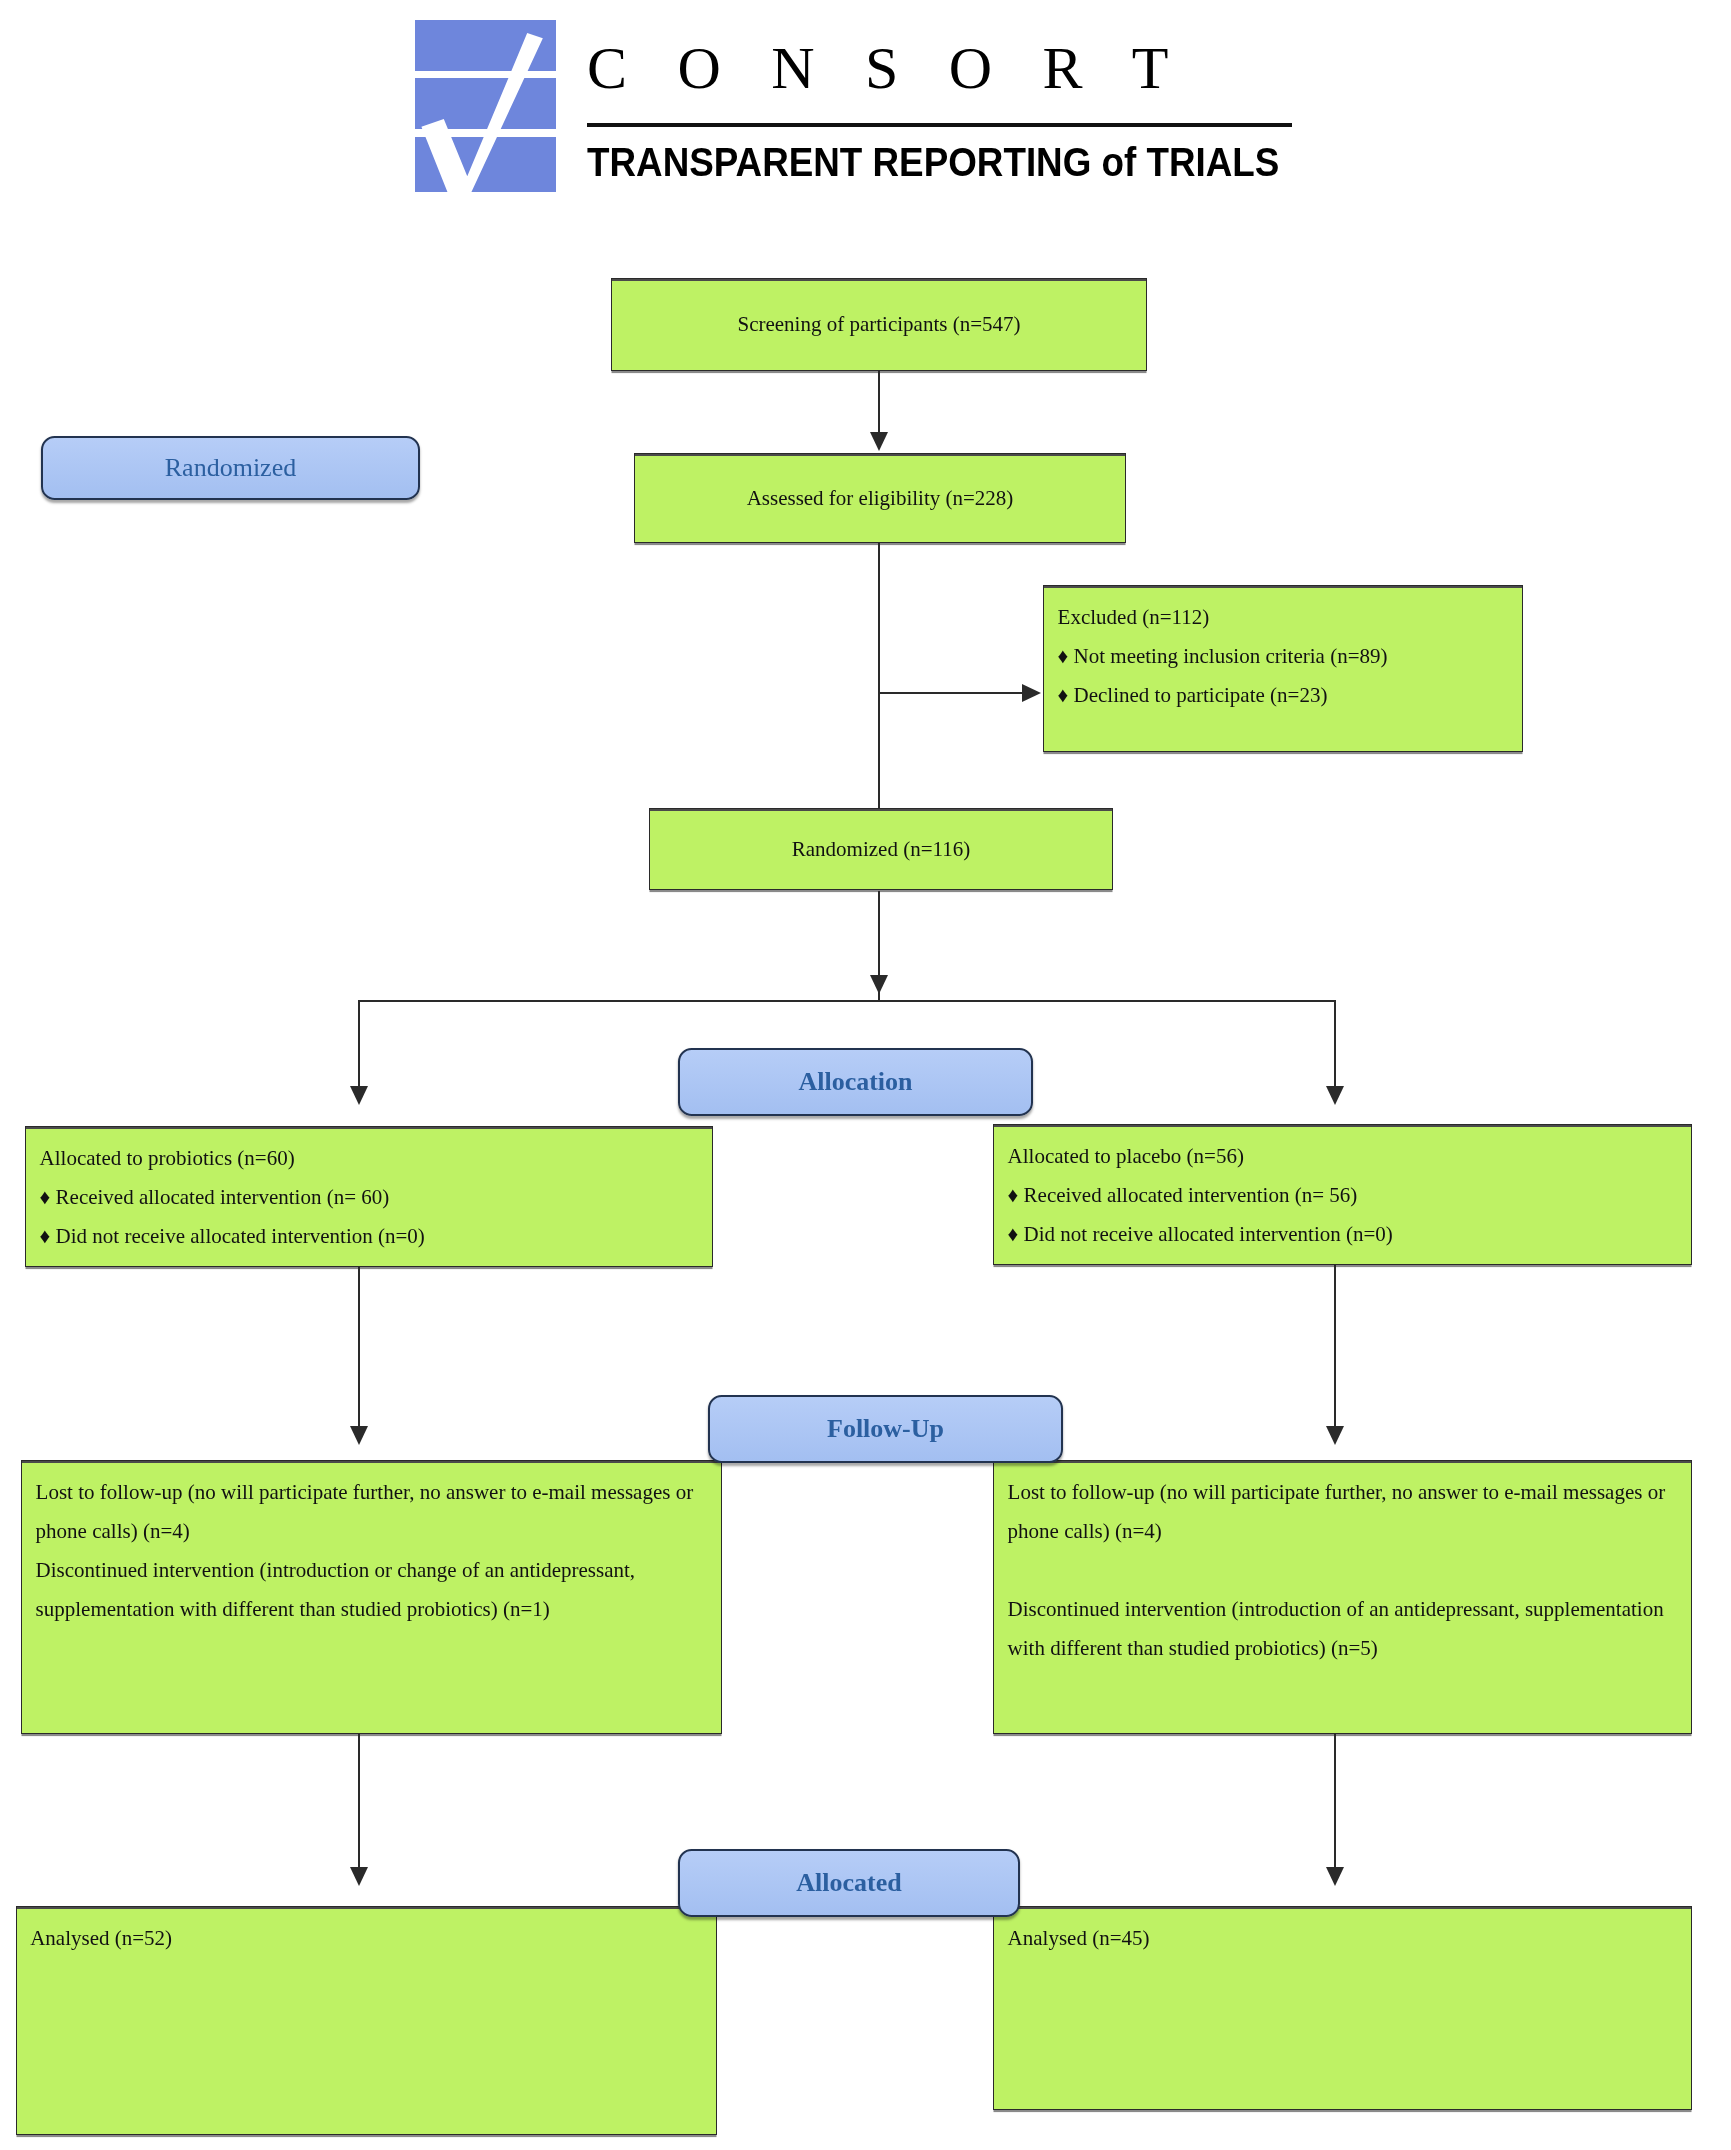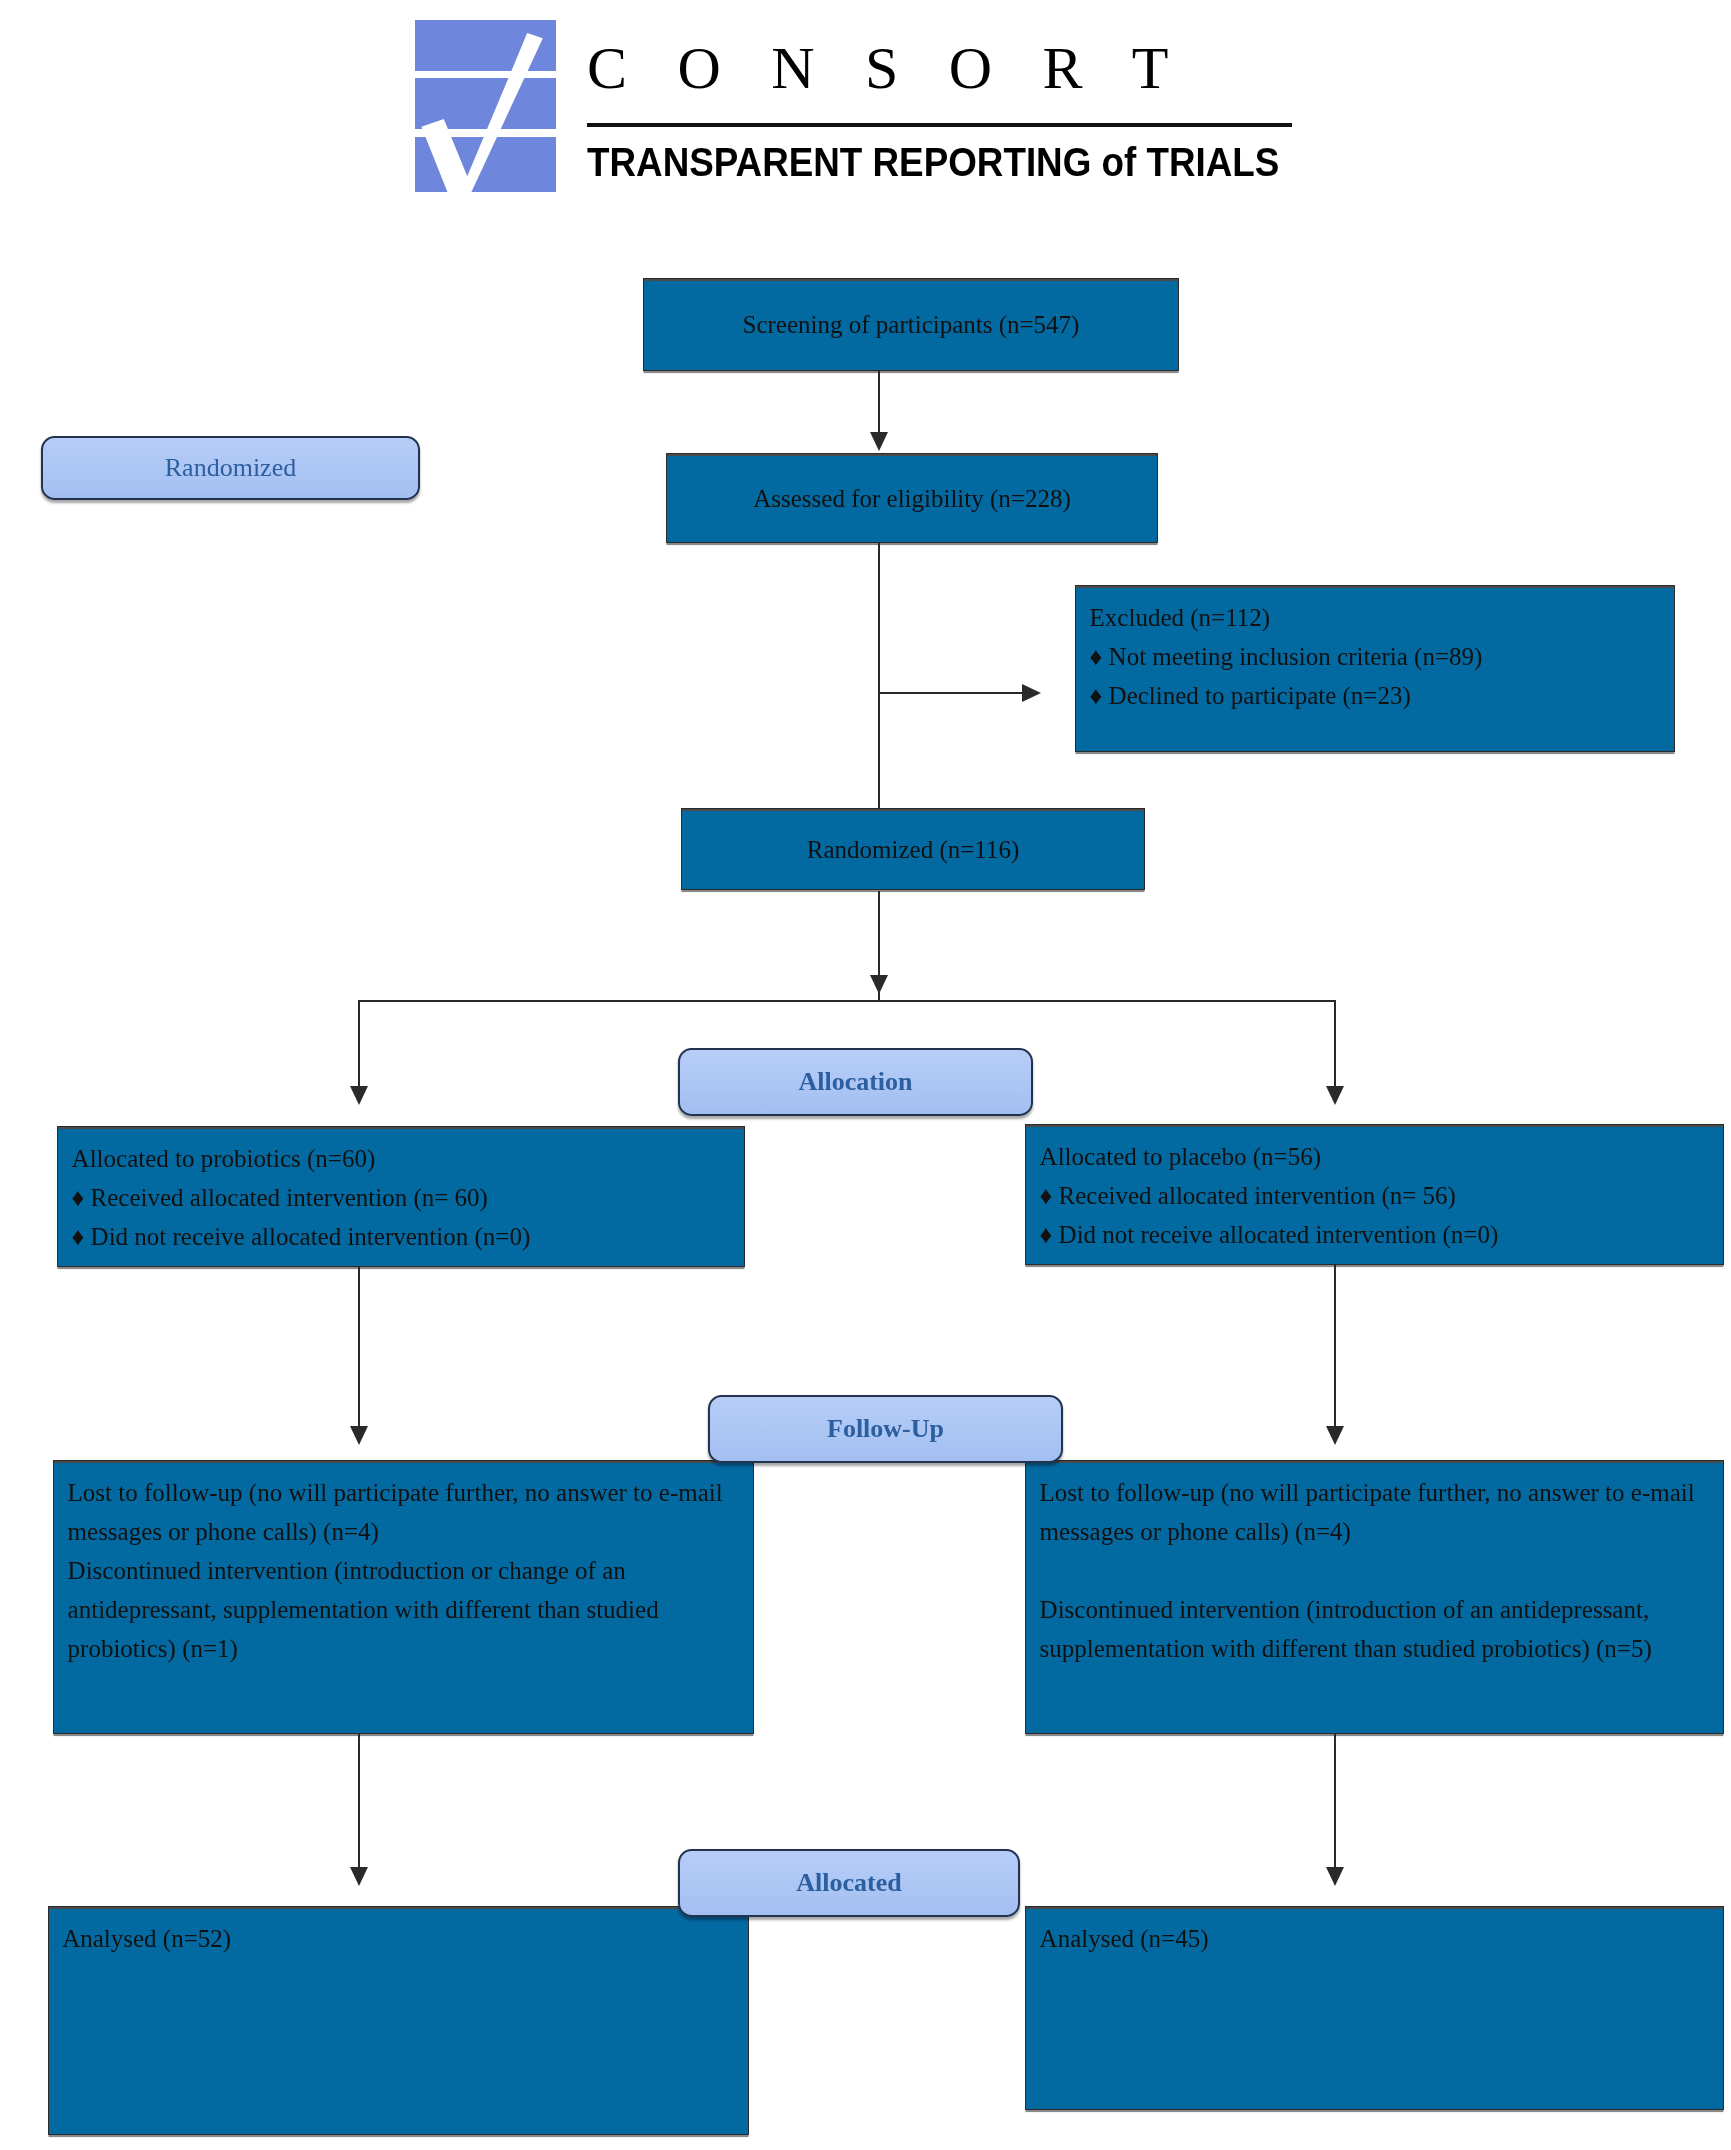--- a/index.html
+++ b/index.html
@@ -17,24 +17,24 @@
   #logo-word{position:absolute;left:172px;top:0;width:714px;
       font-size:60px;letter-spacing:17.7px;line-height:104px;color:#000;
       font-family:"Liberation Serif","DejaVu Serif",serif;white-space:nowrap;}
   #logo-rule{position:absolute;left:172px;top:107px;width:705px;height:4.7px;background:#111;}
   #logo-tag{position:absolute;left:172px;top:119px;width:709px;text-align:center;
       font-size:40px;font-weight:bold;line-height:55px;color:#000;
       font-family:"Liberation Sans","DejaVu Sans",sans-serif;
       transform:scaleX(.92);transform-origin:left center;white-space:nowrap;}
 
   
-  .fbox{position:absolute;box-sizing:border-box;background:#0369a1;
+  .fbox{position:absolute;box-sizing:border-box;background:#bef264;
         border:1.6px solid #2a2a2a;
         box-shadow: 0 2.6px 0 -0.5px #8a8a8a, inset 0 2.1px 0 0 #4a4a4a;
-        font-size:25px;line-height:39px;margin-left:32px;}
+        font-size:21px;line-height:39px;}
   .fbox .pad{padding:11.5px 13.6px;}
   .fbox.center{display:flex;align-items:center;justify-content:center;text-align:center;}
   .fbox p{margin:0;}
   .bul{text-indent:-17.7px;padding-left:17.7px;}
   .blank{height:39px;}
 
   
   .badge{position:absolute;box-sizing:border-box;
          background:linear-gradient(#b6cdf7,#a3bff1);
          border:2.6px solid #223350;border-radius:13.6px;
@@ -88,21 +88,21 @@
 </div>
 
 <div class="fbox center" style="left:611px;top:278px;width:536px;height:93px;">
   <div class="pad">Screening of participants (n=547)</div>
 </div>
 
 <div class="fbox center" style="left:634px;top:453px;width:492px;height:90px;">
   <div class="pad">Assessed for eligibility (n=228)</div>
 </div>
 
-<div class="fbox" style="left:1043px;top:585px;width:600px;height:167px;">
+<div class="fbox" style="left:1043px;top:585px;width:480px;height:167px;">
   <div class="pad">
     <p>Excluded (n=112)</p>
     <p class="bul">♦ Not meeting inclusion criteria (n=89)</p>
     <p class="bul">♦ Declined to participate (n=23)</p>
   </div>
 </div>
 
 <div class="fbox center" style="left:649px;top:808px;width:464px;height:82px;">
   <div class="pad">Randomized (n=116)</div>
 </div>

